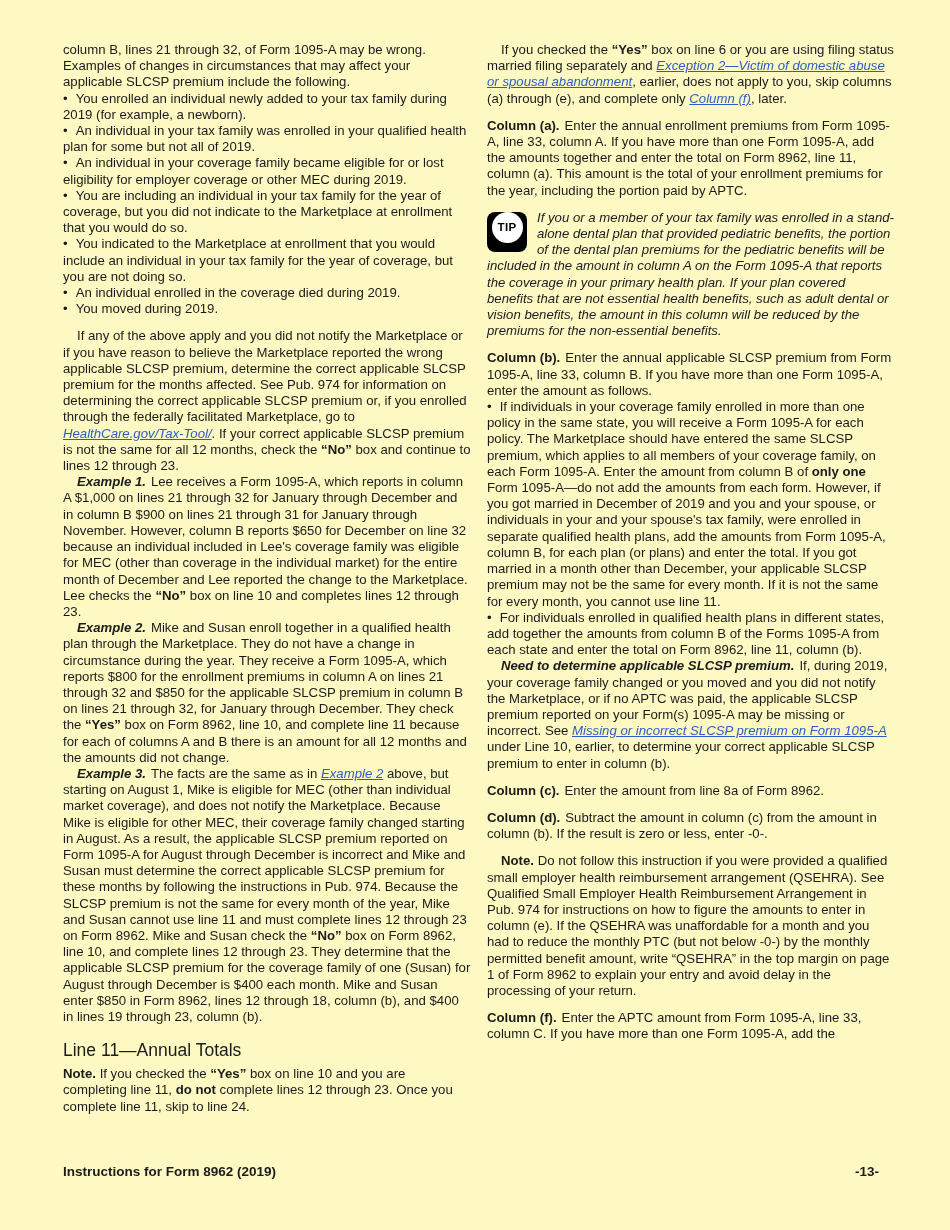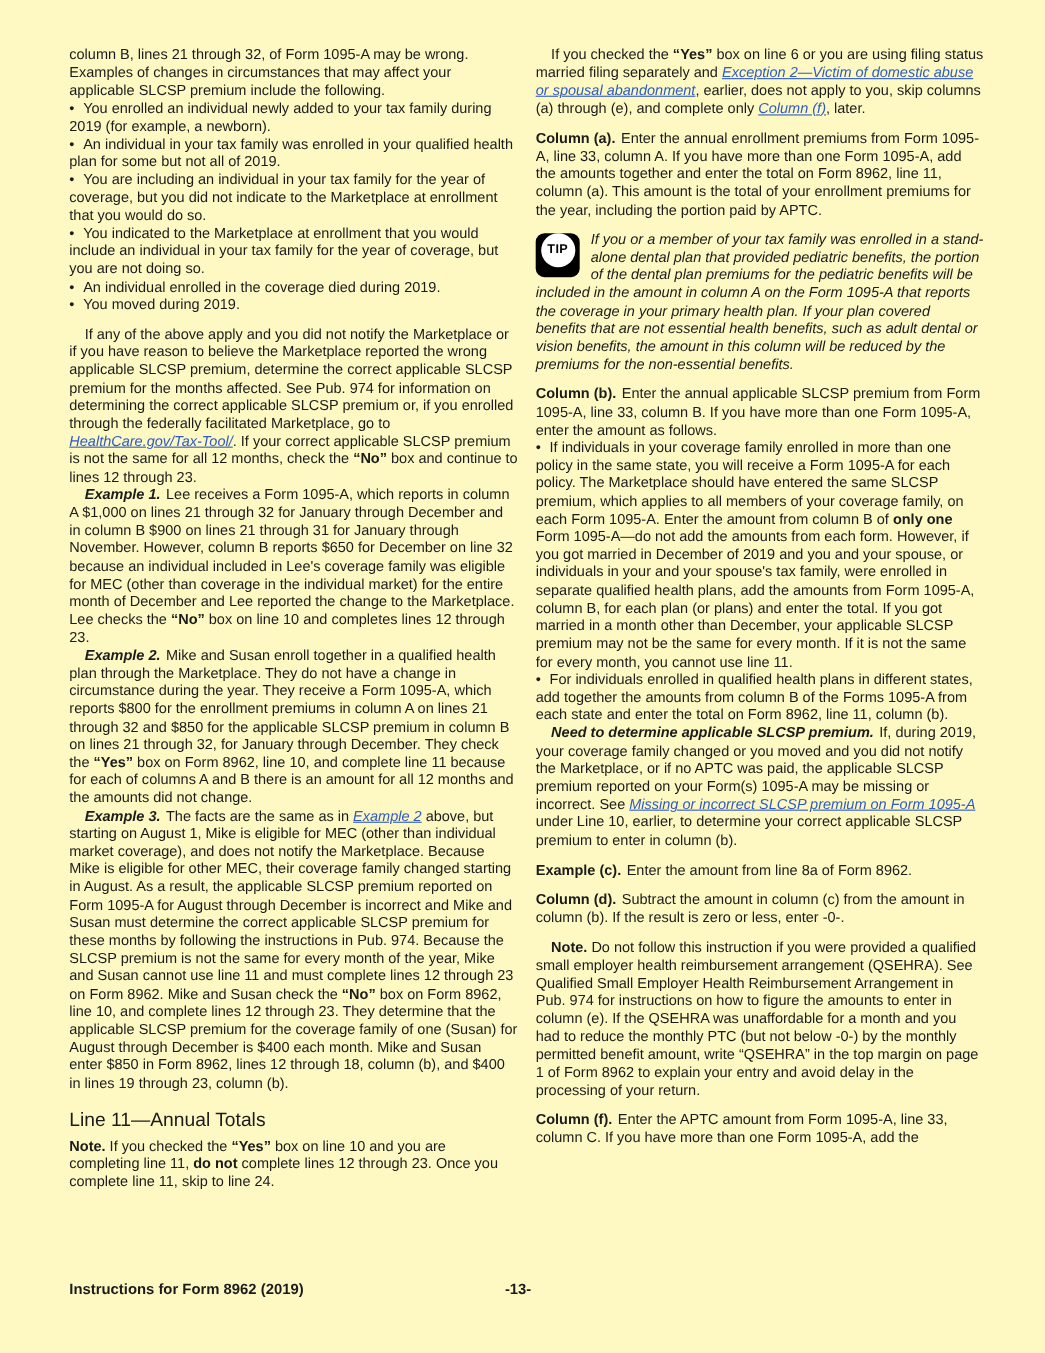--- a/index.html
+++ b/index.html
@@ -21,31 +21,32 @@
   .heading{font-size:17.5px;font-weight:normal;line-height:20px;margin-top:15px;margin-bottom:6px;}
   .tip{font-style:italic;}
   .tip::after{content:"";display:block;clear:both;}
   .tip-icon{float:left;width:40px;height:40px;background:#000;border-radius:8px;
             margin:2px 10px 2px 0;display:flex;align-items:flex-start;justify-content:center;
             font-style:normal;}
   .tip-circle{width:31px;height:31px;background:#fff;border-radius:50%;
               display:flex;align-items:center;justify-content:center;
               font-weight:bold;font-size:11.5px;letter-spacing:0.3px;color:#000;}
   .footer{position:absolute;left:63px;right:55px;top:1164px;font-weight:bold;font-size:13.5px;}
-  .footer-page{position:absolute;left:0;right:16px;text-align:center;font-weight:bold;}
+  .footer-page{position:absolute;left:0;right:16px;text-align:right;font-weight:bold;}
 </style>
 </head>
 <body>
 
 <div class="page">
   <div class="cols">
     <div class="col">
         <div class="blk para"><span>column B, lines 21 through 32, of Form 1095-A may be wrong. Examples of changes in circumstances that may affect your applicable SLCSP premium include the following.</span></div>
         <div class="blk bullet"><span class="bullet-glyph">•</span><span>You enrolled an individual newly added to your tax family during 2019 (for example, a newborn).</span></div>
         <div class="blk bullet"><span class="bullet-glyph">•</span><span>An individual in your tax family was enrolled in your qualified health plan for some but not all of 2019.</span></div>
+        <div class="blk bullet"><span class="bullet-glyph">•</span><span>An individual in your coverage family became eligible for or lost eligibility for employer coverage or other MEC during 2019.</span></div>
         <div class="blk bullet"><span class="bullet-glyph">•</span><span>You are including an individual in your tax family for the year of coverage, but you did not indicate to the Marketplace at enrollment that you would do so.</span></div>
         <div class="blk bullet"><span class="bullet-glyph">•</span><span>You indicated to the Marketplace at enrollment that you would include an individual in your tax family for the year of coverage, but you are not doing so.</span></div>
         <div class="blk bullet"><span class="bullet-glyph">•</span><span>An individual enrolled in the coverage died during 2019.</span></div>
         <div class="blk bullet"><span class="bullet-glyph">•</span><span>You moved during 2019.</span></div>
         <div class="blk para indent space"><span>If any of the above apply and you did not notify the Marketplace or if you have reason to believe the Marketplace reported the wrong applicable SLCSP premium, determine the correct applicable SLCSP premium for the months affected. See Pub. 974 for information on determining the correct applicable SLCSP premium or, if you enrolled through the federally facilitated Marketplace, go to </span><a href="#" class="lnk">HealthCare.gov/Tax-Tool/</a><span>. If your correct applicable SLCSP premium is not the same for all 12 months, check the </span><span class="s-b">“No”</span><span> box and continue to lines 12 through 23.</span></div>
         <div class="blk para indent"><span class="s-lbi">Example 1.</span><span>Lee receives a Form 1095-A, which reports in column A $1,000 on lines 21 through 32 for January through December and in column B $900 on lines 21 through 31 for January through November. However, column B reports $650 for December on line 32 because an individual included in Lee's coverage family was eligible for MEC (other than coverage in the individual market) for the entire month of December and Lee reported the change to the Marketplace. Lee checks the </span><span class="s-b">“No”</span><span> box on line 10 and completes lines 12 through 23.</span></div>
         <div class="blk para indent"><span class="s-lbi">Example 2.</span><span>Mike and Susan enroll together in a qualified health plan through the Marketplace. They do not have a change in circumstance during the year. They receive a Form 1095-A, which reports $800 for the enrollment premiums in column A on lines 21 through 32 and $850 for the applicable SLCSP premium in column B on lines 21 through 32, for January through December. They check the </span><span class="s-b">“Yes”</span><span> box on Form 8962, line 10, and complete line 11 because for each of columns A and B there is an amount for all 12 months and the amounts did not change.</span></div>
         <div class="blk para indent"><span class="s-lbi">Example 3.</span><span>The facts are the same as in </span><a href="#" class="lnk">Example 2</a><span> above, but starting on August 1, Mike is eligible for MEC (other than individual market coverage), and does not notify the Marketplace. Because Mike is eligible for other MEC, their coverage family changed starting in August. As a result, the applicable SLCSP premium reported on Form 1095-A for August through December is incorrect and Mike and Susan must determine the correct applicable SLCSP premium for these months by following the instructions in Pub. 974. Because the SLCSP premium is not the same for every month of the year, Mike and Susan cannot use line 11 and must complete lines 12 through 23 on Form 8962. Mike and Susan check the </span><span class="s-b">“No”</span><span> box on Form 8962, line 10, and complete lines 12 through 23. They determine that the applicable SLCSP premium for the coverage family of one (Susan) for August through December is $400 each month. Mike and Susan enter $850 in Form 8962, lines 12 through 18, column (b), and $400 in lines 19 through 23, column (b).</span></div>
         <div class="blk heading">Line 11—Annual Totals</div>
         <div class="blk para"><span class="s-b">Note.</span><span> If you checked the </span><span class="s-b">“Yes”</span><span> box on line 10 and you are completing line 11, </span><span class="s-b">do not</span><span> complete lines 12 through 23. Once you complete line 11, skip to line 24.</span></div>
@@ -53,21 +54,21 @@
     <div class="col">
         <div class="blk para indent"><span>If you checked the </span><span class="s-b">“Yes”</span><span> box on line 6 or you are using filing status married filing separately and </span><a href="#" class="lnk">Exception 2—Victim of domestic abuse or spousal abandonment</a><span>, earlier, does not apply to you, skip columns (a) through (e), and complete only </span><a href="#" class="lnk">Column (f)</a><span>, later.</span></div>
         <div class="blk para space"><span class="s-lb">Column (a).</span><span>Enter the annual enrollment premiums from Form 1095-A, line 33, column A. If you have more than one Form 1095-A, add the amounts together and enter the total on Form 8962, line 11, column (a). This amount is the total of your enrollment premiums for the year, including the portion paid by APTC.</span></div>
         <div class="blk tip space"><span class="tip-icon">
             <span class="tip-circle">TIP</span>
           </span><span>If you or a member of your tax family was enrolled in a stand-alone dental plan that provided pediatric benefits, the portion of the dental plan premiums for the pediatric benefits will be included in the amount in column A on the Form 1095-A that reports the coverage in your primary health plan. If your plan covered benefits that are not essential health benefits, such as adult dental or vision benefits, the amount in this column will be reduced by the premiums for the non-essential benefits.</span></div>
         <div class="blk para space"><span class="s-lb">Column (b).</span><span>Enter the annual applicable SLCSP premium from Form 1095-A, line 33, column B. If you have more than one Form 1095-A, enter the amount as follows.</span></div>
         <div class="blk bullet"><span class="bullet-glyph">•</span><span>If individuals in your coverage family enrolled in more than one policy in the same state, you will receive a Form 1095-A for each policy. The Marketplace should have entered the same SLCSP premium, which applies to all members of your coverage family, on each Form 1095-A. Enter the amount from column B of </span><span class="s-b">only one</span><span> Form 1095-A—do not add the amounts from each form. However, if you got married in December of 2019 and you and your spouse, or individuals in your and your spouse's tax family, were enrolled in separate qualified health plans, add the amounts from Form 1095-A, column B, for each plan (or plans) and enter the total. If you got married in a month other than December, your applicable SLCSP premium may not be the same for every month. If it is not the same for every month, you cannot use line 11.</span></div>
         <div class="blk bullet"><span class="bullet-glyph">•</span><span>For individuals enrolled in qualified health plans in different states, add together the amounts from column B of the Forms 1095-A from each state and enter the total on Form 8962, line 11, column (b).</span></div>
         <div class="blk para indent"><span class="s-lbi">Need to determine applicable SLCSP premium.</span><span>If, during 2019, your coverage family changed or you moved and you did not notify the Marketplace, or if no APTC was paid, the applicable SLCSP premium reported on your Form(s) 1095-A may be missing or incorrect. See </span><a href="#" class="lnk">Missing or incorrect SLCSP premium on Form 1095-A</a><span> under </span><span class="s-i">Line 10</span><span>, earlier, to determine your correct applicable SLCSP premium to enter in column (b).</span></div>
-        <div class="blk para space"><span class="s-lb">Example (c).</span><span>Enter the amount from line 8a of Form 8962.</span></div>
+        <div class="blk para space"><span class="s-lb">Column (c).</span><span>Enter the amount from line 8a of Form 8962.</span></div>
         <div class="blk para space"><span class="s-lb">Column (d).</span><span>Subtract the amount in column (c) from the amount in column (b). If the result is zero or less, enter -0-.</span></div>
         <div class="blk para indent space"><span class="s-b">Note.</span><span> Do not follow this instruction if you were provided a qualified small employer health reimbursement arrangement (QSEHRA). See </span><span class="s-i">Qualified Small Employer Health Reimbursement Arrangement</span><span> in Pub. 974 for instructions on how to figure the amounts to enter in column (e). If the QSEHRA was unaffordable for a month and you had to reduce the monthly PTC (but not below -0-) by the monthly permitted benefit amount, write “QSEHRA” in the top margin on page 1 of Form 8962 to explain your entry and avoid delay in the processing of your return.</span></div>
         <div class="blk para space"><span class="s-lb">Column (f).</span><span>Enter the APTC amount from Form 1095-A, line 33, column C. If you have more than one Form 1095-A, add the</span></div>
       </div>
   </div>
   <div class="footer">
     <span class="footer-page">-13-</span>
     <span>Instructions for Form 8962 (2019)</span>
   </div>
 </div>

